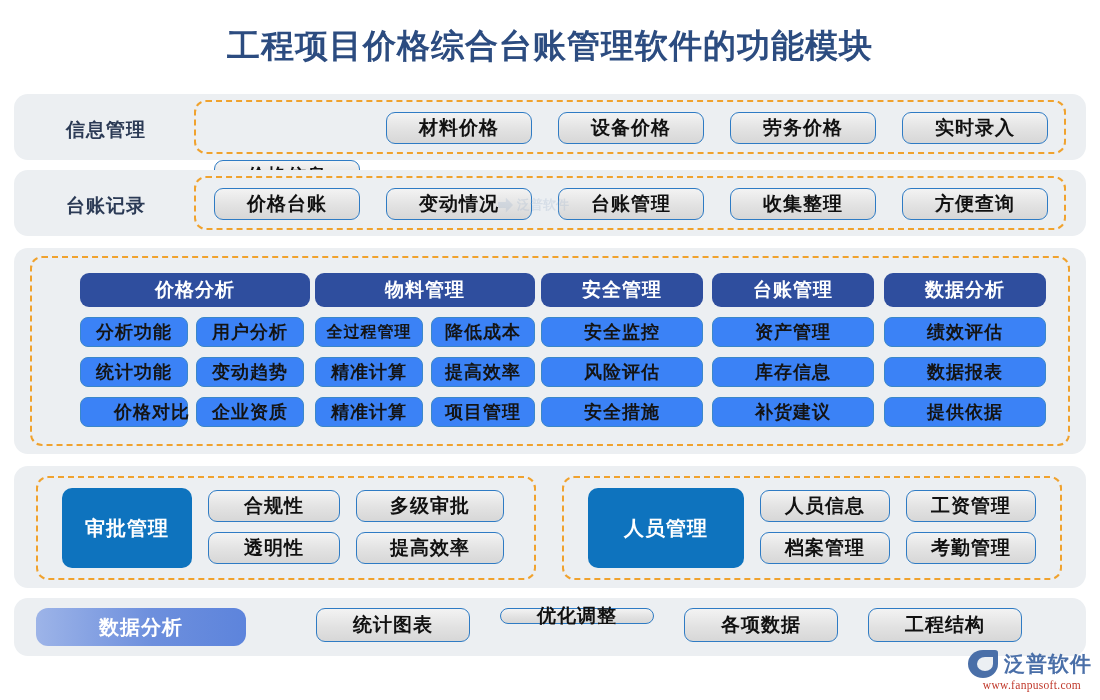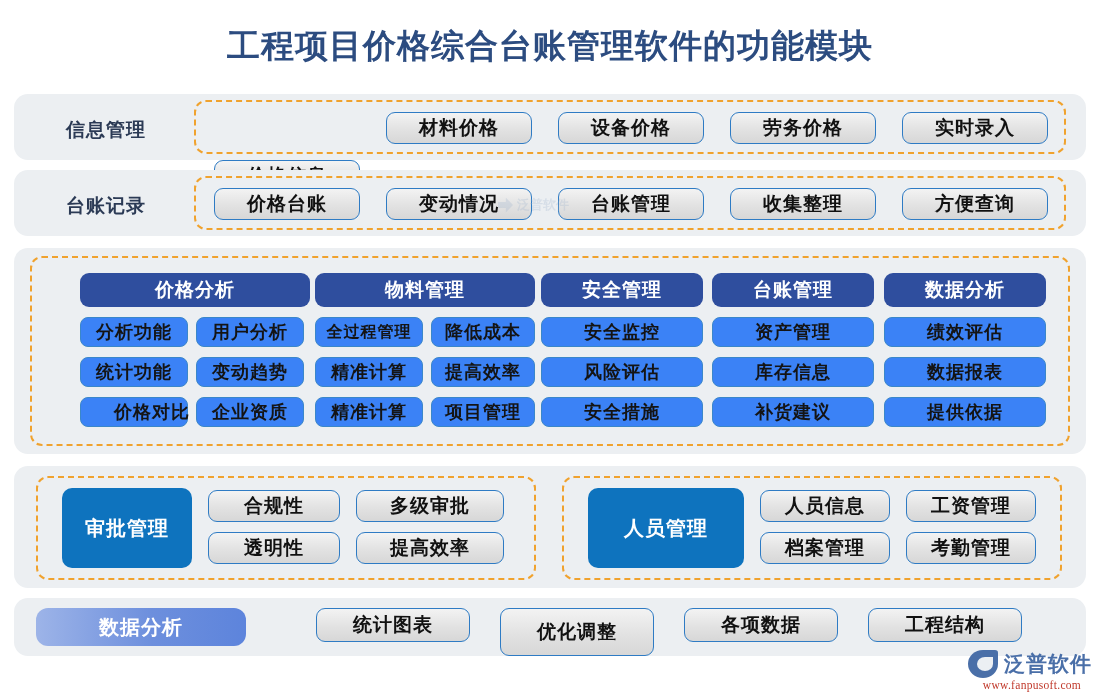--- a/index.html
+++ b/index.html
@@ -211,21 +211,21 @@
   <div class="dashed" style="left:562px;top:476px;width:500px;height:104px;"></div>
   <div class="pill blue" style="left:588px;top:488px;width:156px;height:80px;">人员管理</div>
   <div class="pill" style="left:760px;top:490px;width:130px;height:32px;text-align:center;">人员信息</div>
   <div class="pill" style="left:906px;top:490px;width:130px;height:32px;">工资管理</div>
   <div class="pill" style="left:760px;top:532px;width:130px;height:32px;">档案管理</div>
   <div class="pill" style="left:906px;top:532px;width:130px;height:32px;">考勤管理</div>
 
   <div class="panel" style="left:14px;top:598px;width:1072px;height:58px;"></div>
   <div class="pill gradblue" style="left:36px;top:608px;width:210px;height:38px;">数据分析</div>
   <div class="pill" style="left:316px;top:608px;width:154px;height:34px;">统计图表</div>
-  <div class="pill" style="left:500px;top:608px;width:154px;height:48px;">优化调整</div>
+  <div class="pill" style="left:500px;top:608px;width:154px;height:16px;">优化调整</div>
   <div class="pill" style="left:684px;top:608px;width:154px;height:34px;">各项数据</div>
   <div class="pill" style="left:868px;top:608px;width:154px;height:34px;">工程结构</div>
 
   <div class="logo">
     <div class="lrow">
       <span class="swoosh"></span>
       <span class="lname">泛普软件</span>
     </div>
     <div class="lurl">www.fanpusoft.com</div>
   </div>

